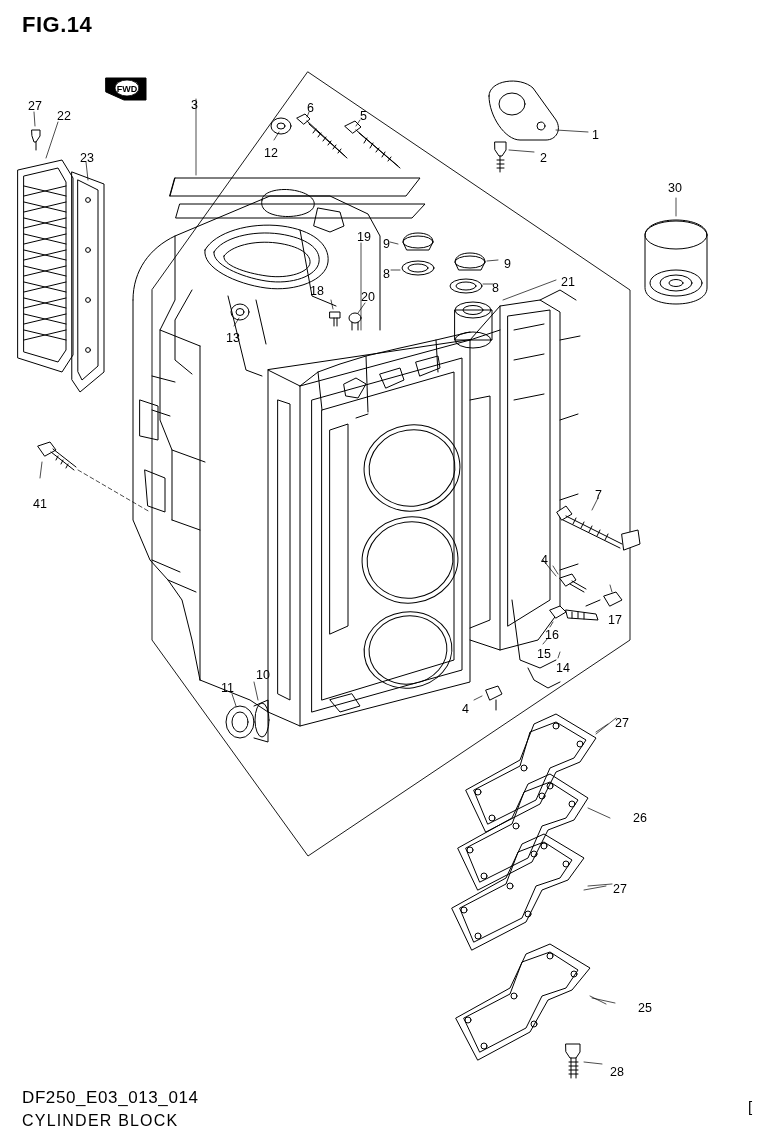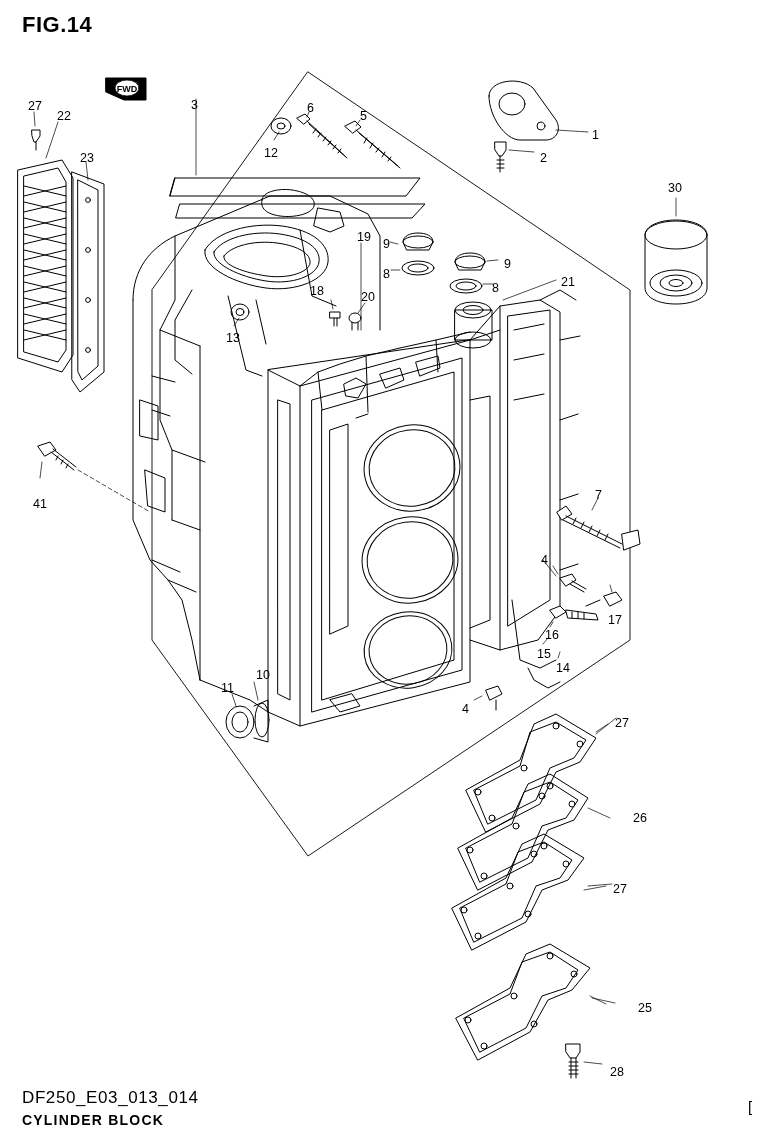--- a/index.html
+++ b/index.html
@@ -34,24 +34,23 @@
     left: 22px;
     top: 1088px;
     font-size: 17px;
     letter-spacing: 0.6px;
     font-family: "Liberation Sans", sans-serif;
   }
   #footer-name {
     position: absolute;
     left: 22px;
     top: 1112px;
-    font-size: 14px;
+    font-size: 16px;
     letter-spacing: 1.2px;
     font-family: "Liberation Sans", sans-serif;
-    font-weight: bold;
   }
   #footer-bracket {
     position: absolute;
     left: 748px;
     top: 1098px;
     font-size: 15px;
     font-family: "Liberation Sans", sans-serif;
   }
   svg#diagram {
     position: absolute;

